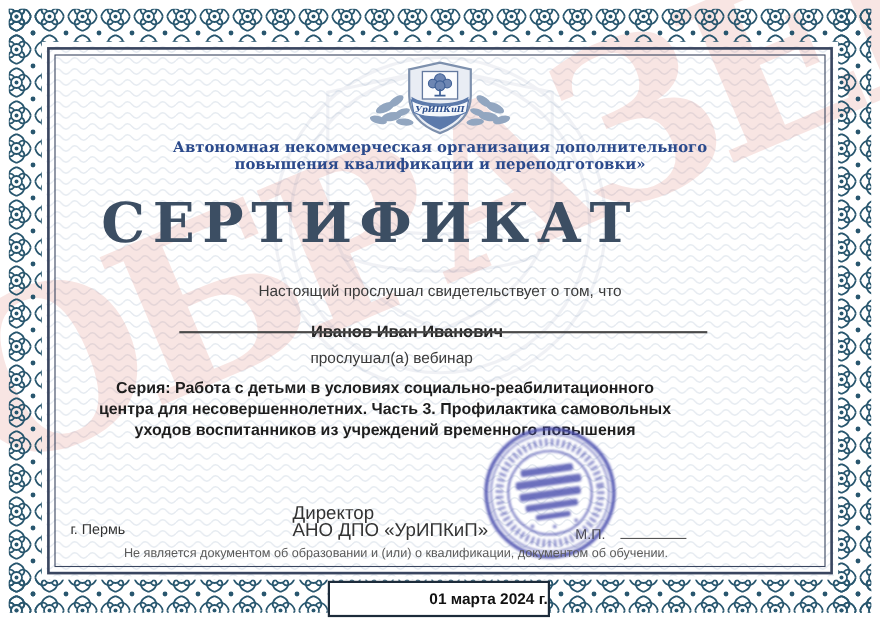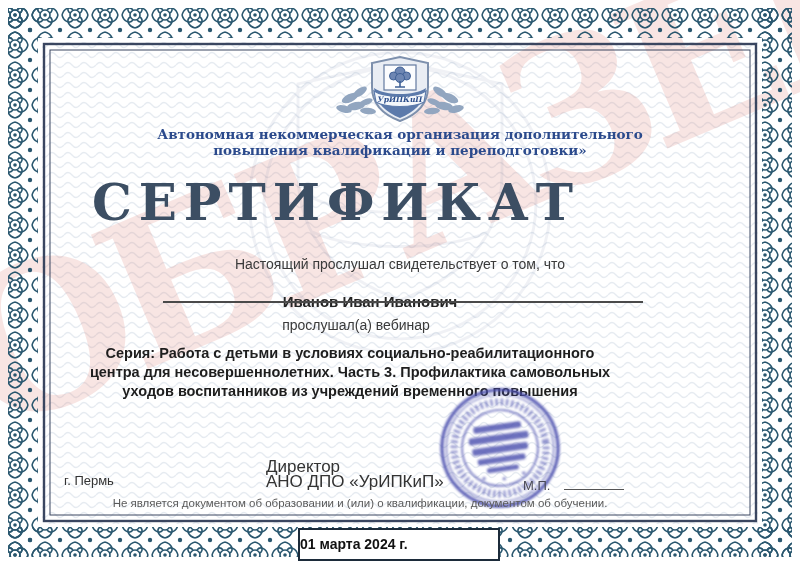--- a/index.html
+++ b/index.html
@@ -31,21 +31,21 @@
         font-size:14.5px;line-height:19px;font-weight:bold;color:#1e1e1e;}
   .city{position:absolute;left:64px;top:473px;z-index:4;font-size:13px;color:#333;}
   .director{position:absolute;left:266px;top:459px;z-index:4;font-size:17px;line-height:15px;color:#333;}
   .seal-svg{position:absolute;left:438px;top:386px;width:124px;height:124px;z-index:3;opacity:.88;}
   .stamp-mark{position:absolute;left:523px;top:478px;z-index:4;font-size:13px;color:#4a4a55;}
   .sig-line{position:absolute;left:564px;top:489px;width:60px;height:0;z-index:4;
         border-top:1.5px solid #555;}
   .disclaimer{position:absolute;left:0;top:497px;width:720px;text-align:center;z-index:3;
         font-size:11.5px;color:#5a5a5a;}
   .date-box{position:absolute;left:298px;top:528px;width:198px;height:29px;z-index:6;
-        background:#fff;border:2px solid #1c2b3a;text-align:left;line-height:29px;
+        background:#fff;border:2px solid #1c2b3a;text-align:right;line-height:29px;
         font-size:14px;font-weight:bold;color:#111;}
 </style>
 </head>
 <body>
 
 <div class="page">
 
   <svg class="wave-svg" width="800" height="565">
     <defs>
       <pattern id="wav" width="16" height="10" patternUnits="userSpaceOnUse">

